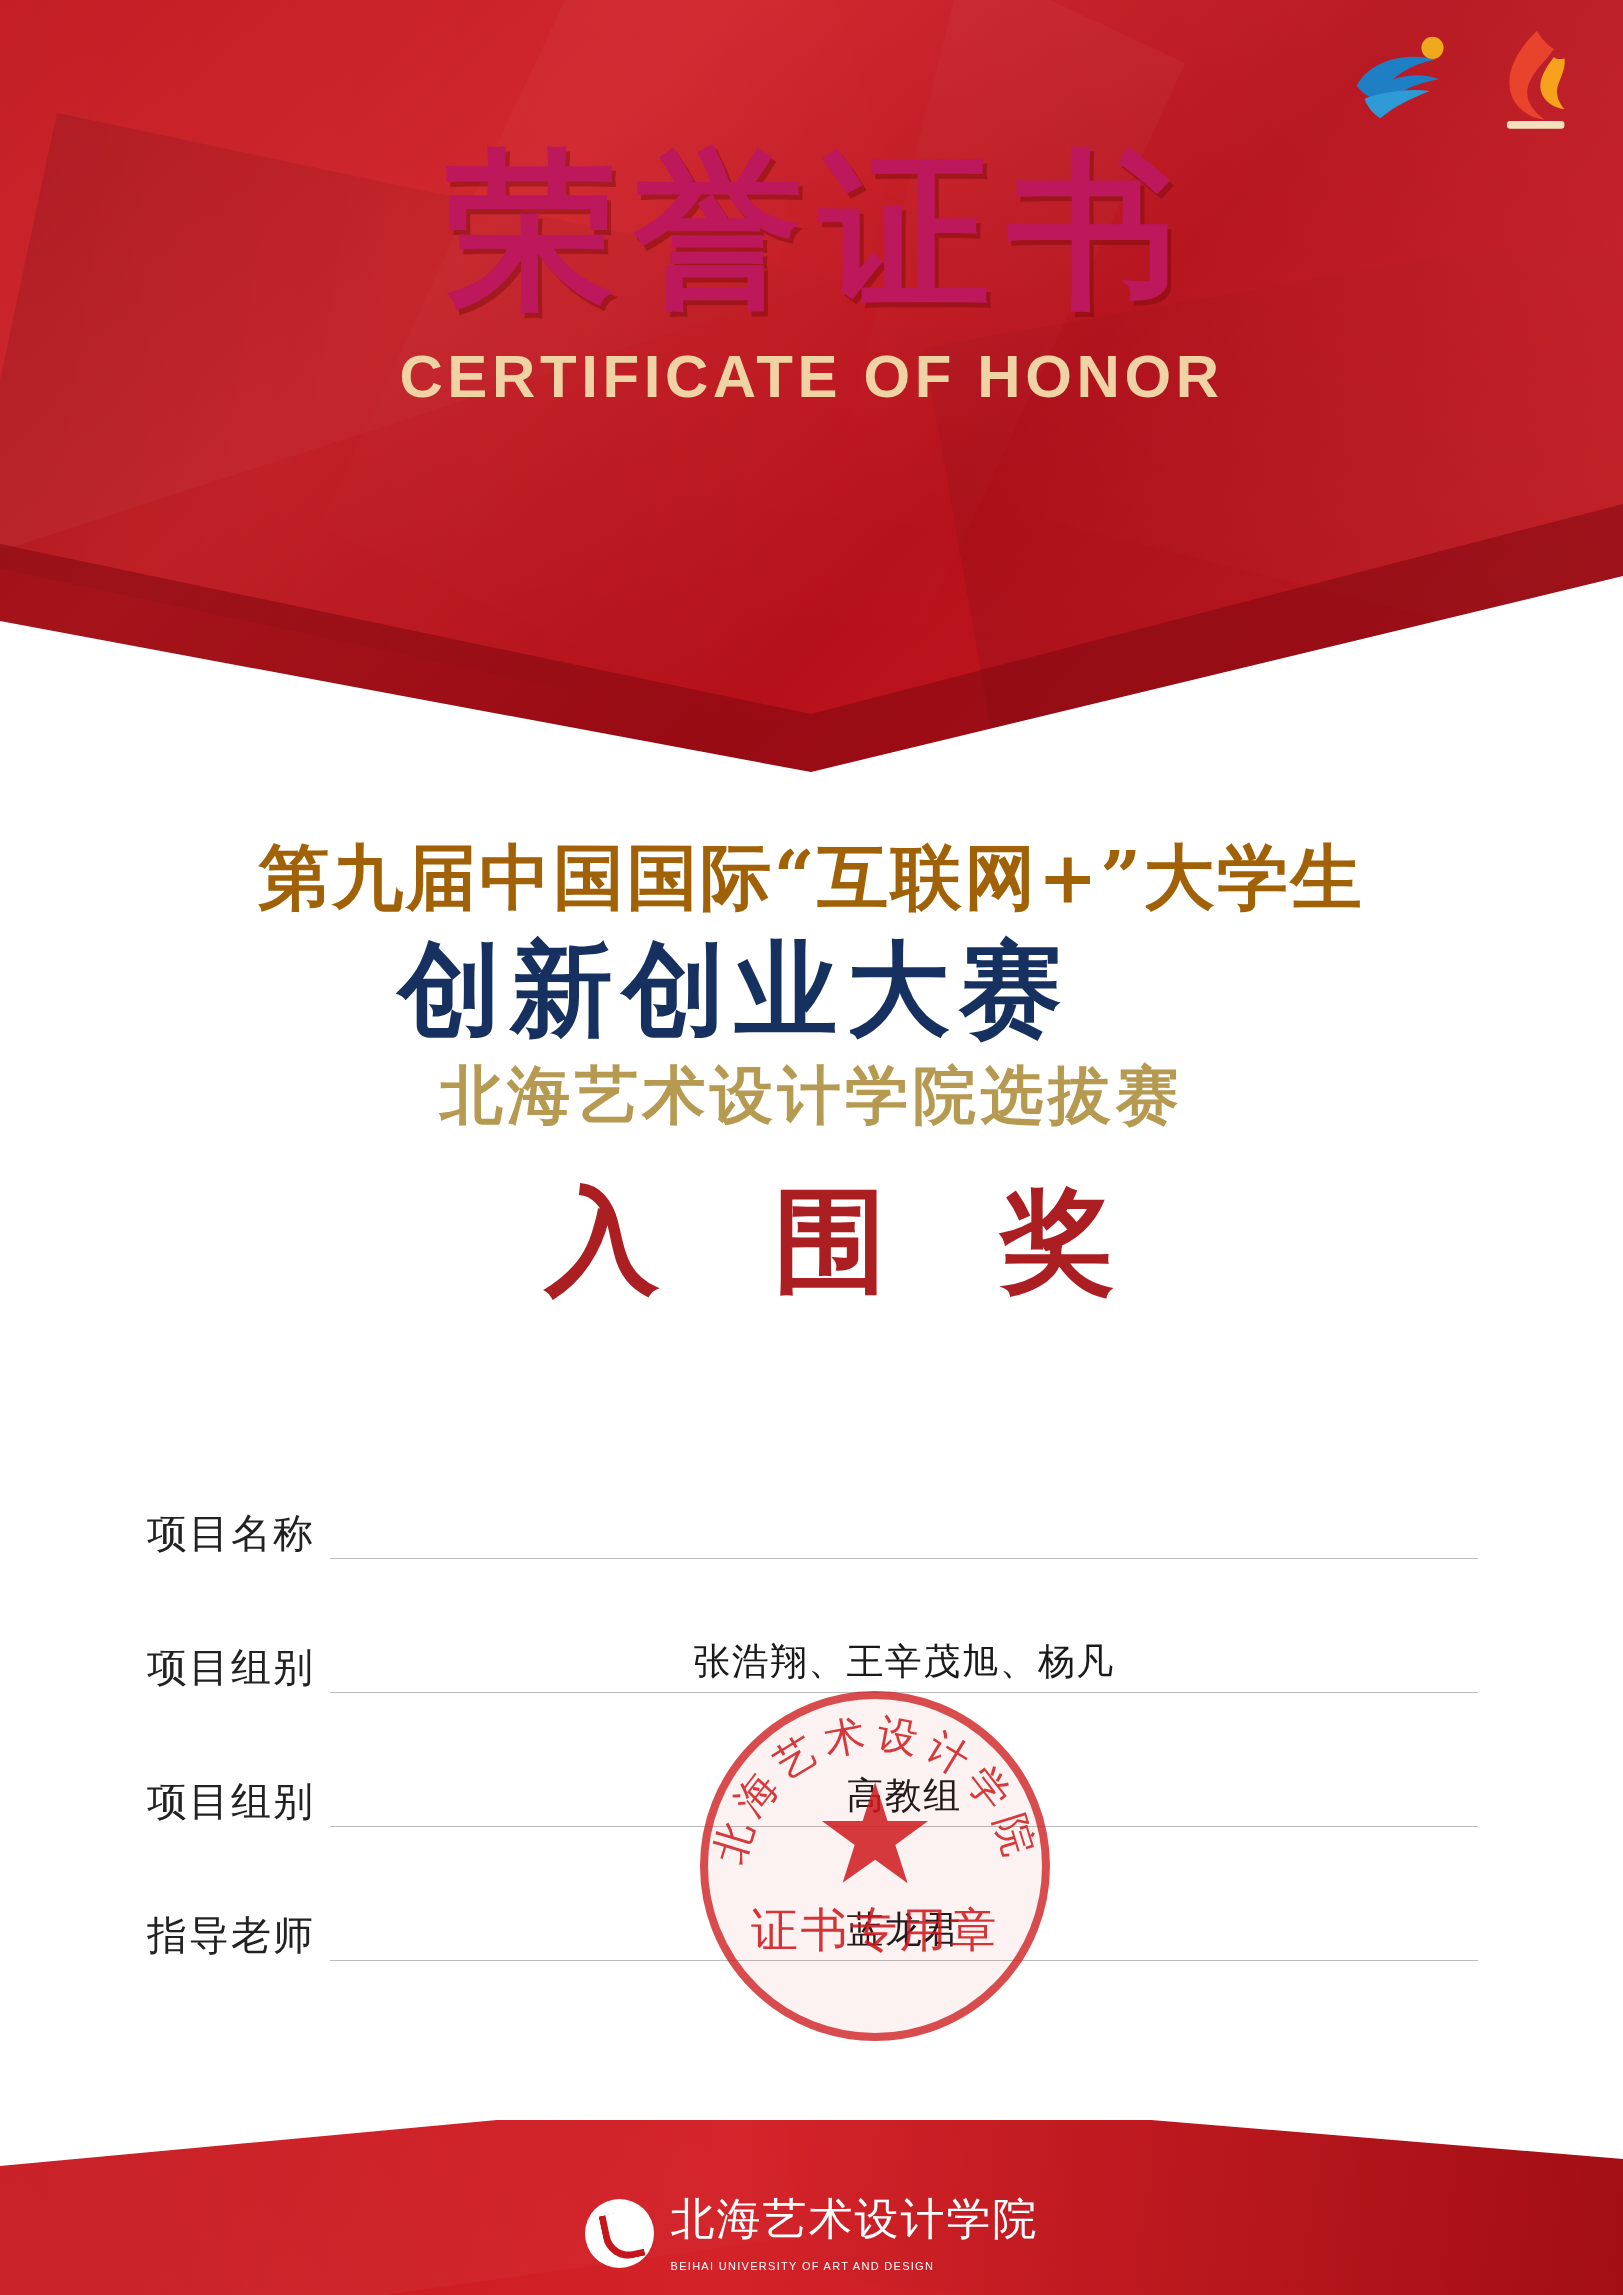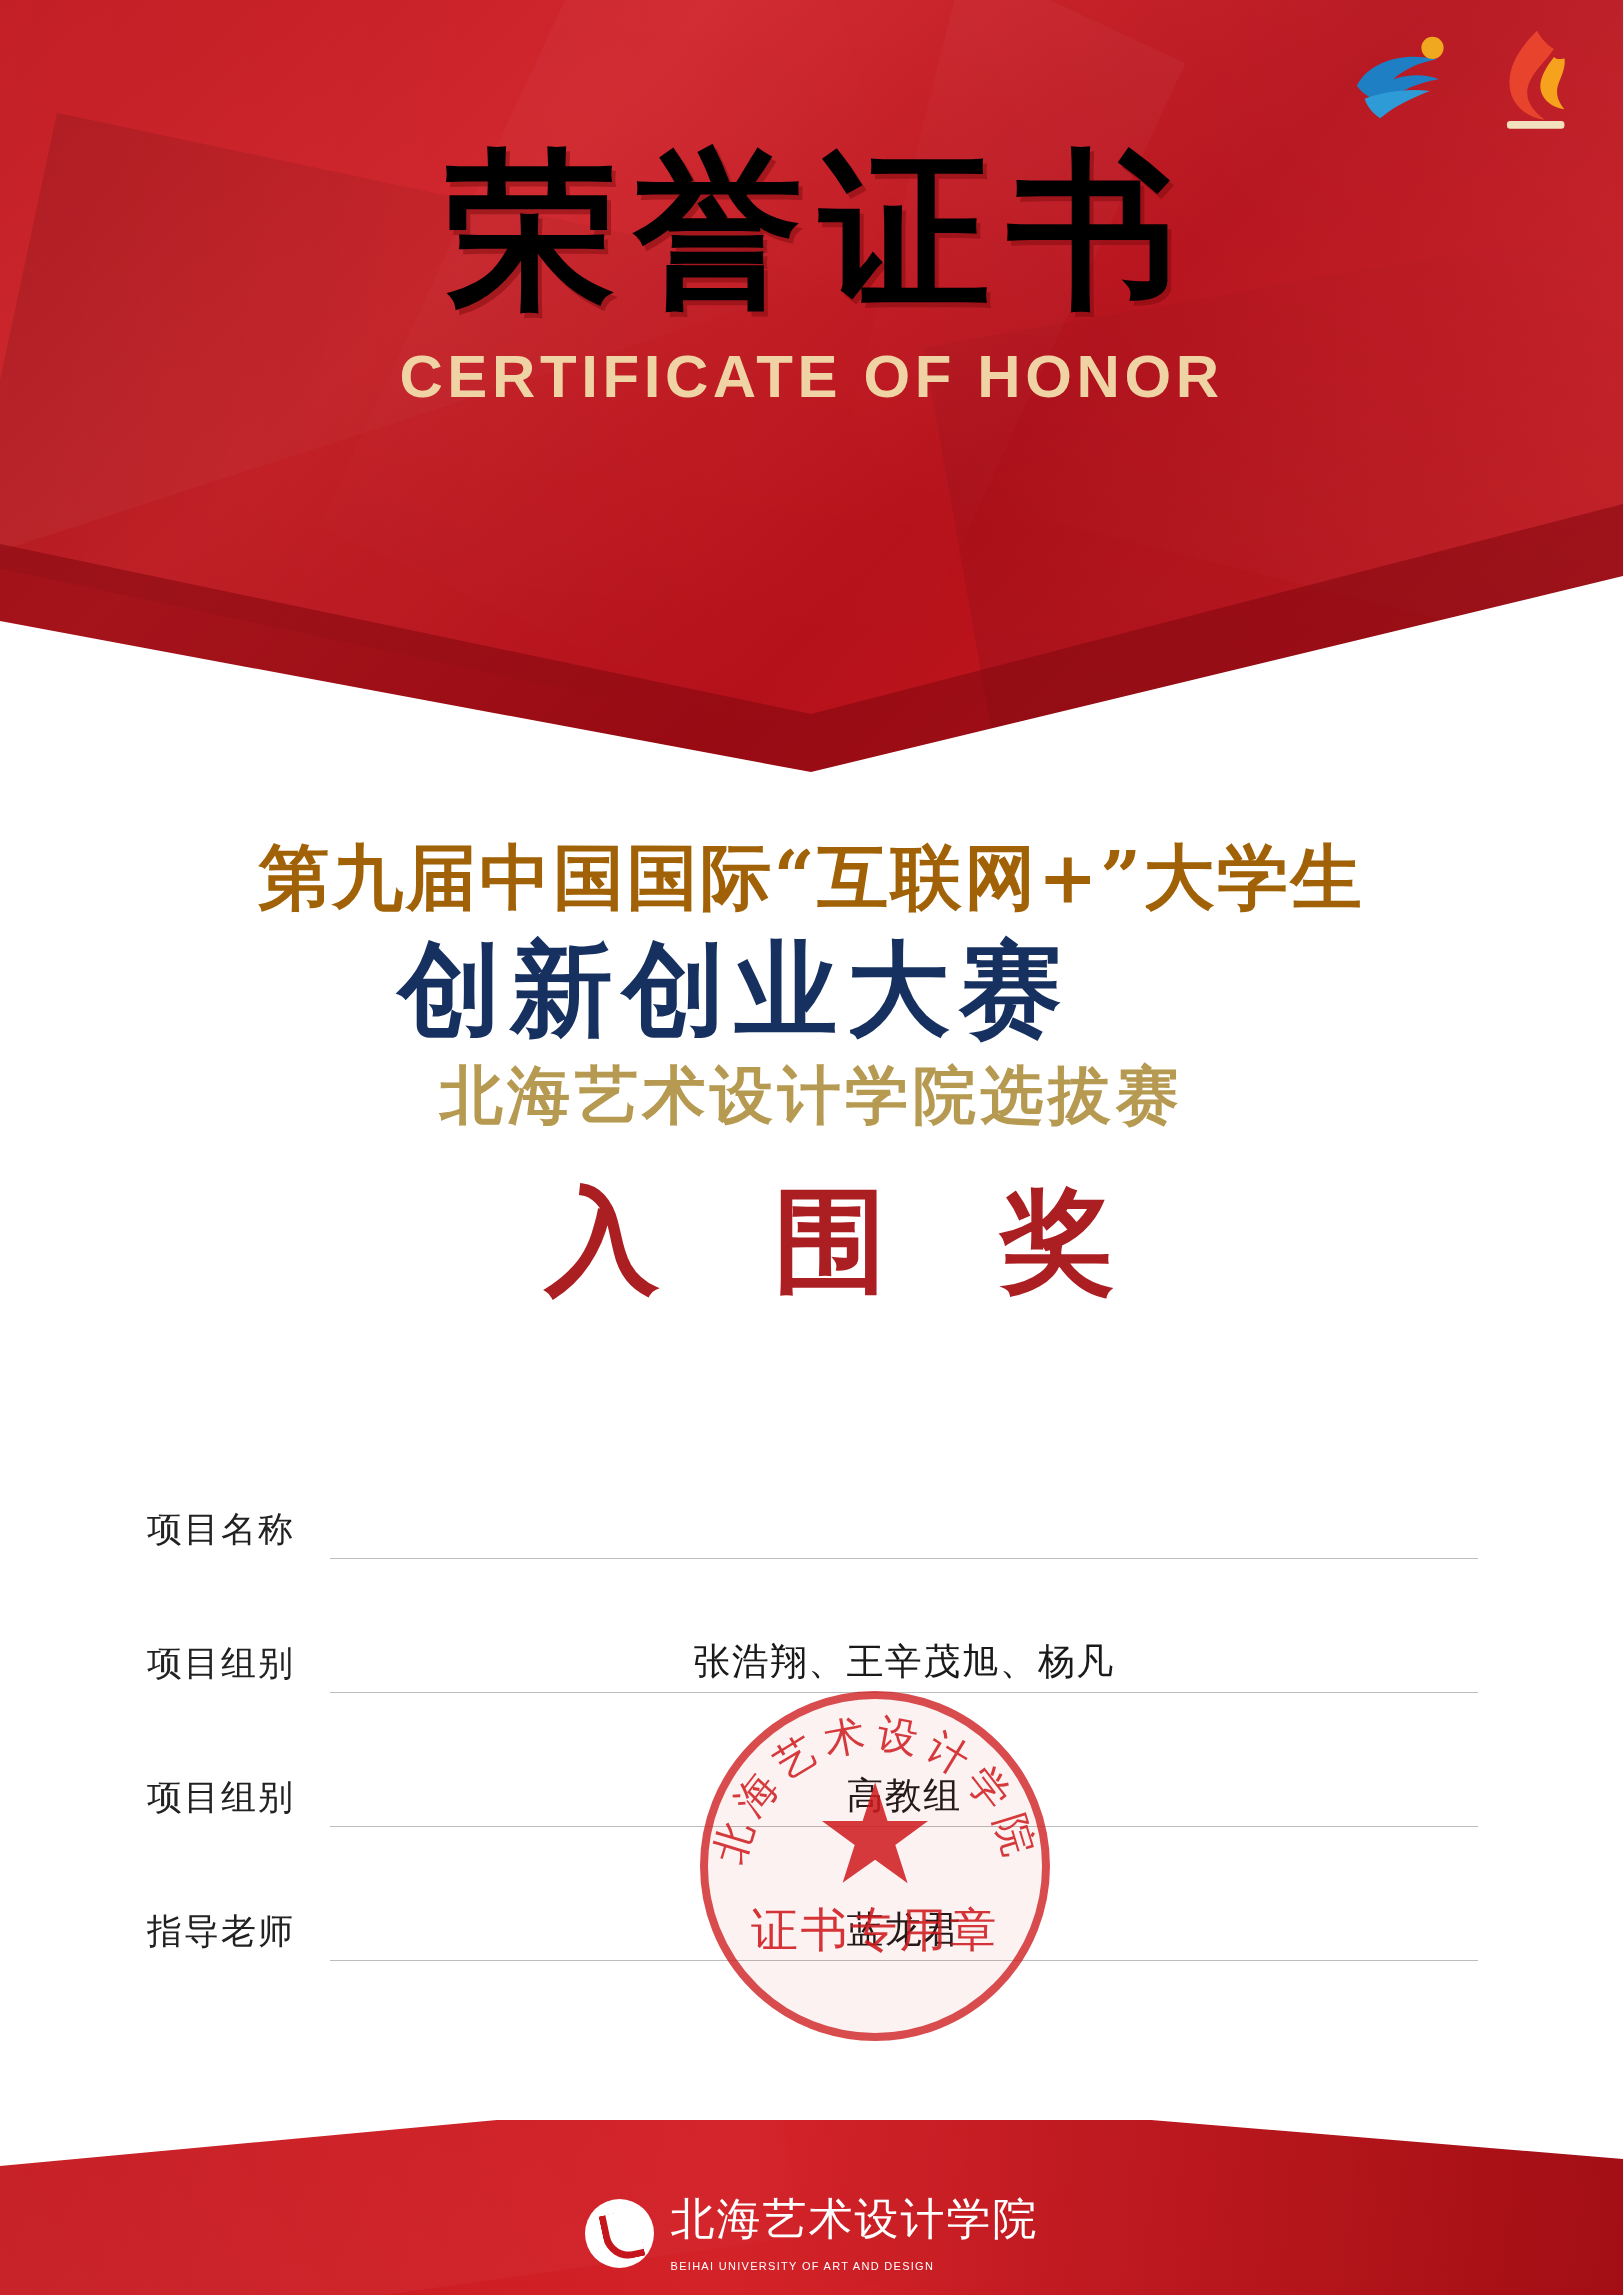--- a/index.html
+++ b/index.html
@@ -105,21 +105,21 @@
     top: 141px;
     width: 1623px;
     text-align: center;
     z-index: 10;
   }
   .title-cn {
     font-family: "DejaVu Sans", "Liberation Sans", sans-serif;
     font-weight: bold;
     font-size: 170px;
     letter-spacing: 17px;
-    color: #000000;
+    color: #be185d;
     text-shadow: 3.9px 5.2px 0 rgba(120,8,12,0.45);
     line-height: 1.05;
     margin: 0;
     padding-left: 17px;
   }
   .title-en {
     font-family: "Liberation Sans", sans-serif;
     font-weight: bold;
     font-size: 60px;
     letter-spacing: 4.6px;
@@ -197,21 +197,21 @@
   }
   .field-row {
     position: relative;
     height: 134px;
   }
   .field-label {
     position: absolute;
     left: 0;
     top: 21px;
     font-family: "DejaVu Sans", "Liberation Sans", sans-serif;
-    font-size: 35px;
+    font-size: 40px;
     color: #222222;
     letter-spacing: 2px;
   }
   .field-line {
     position: absolute;
     left: 183px;
     right: 0;
     top: 73px;
     height: 1.3px;
     background: #bcbcbc;

